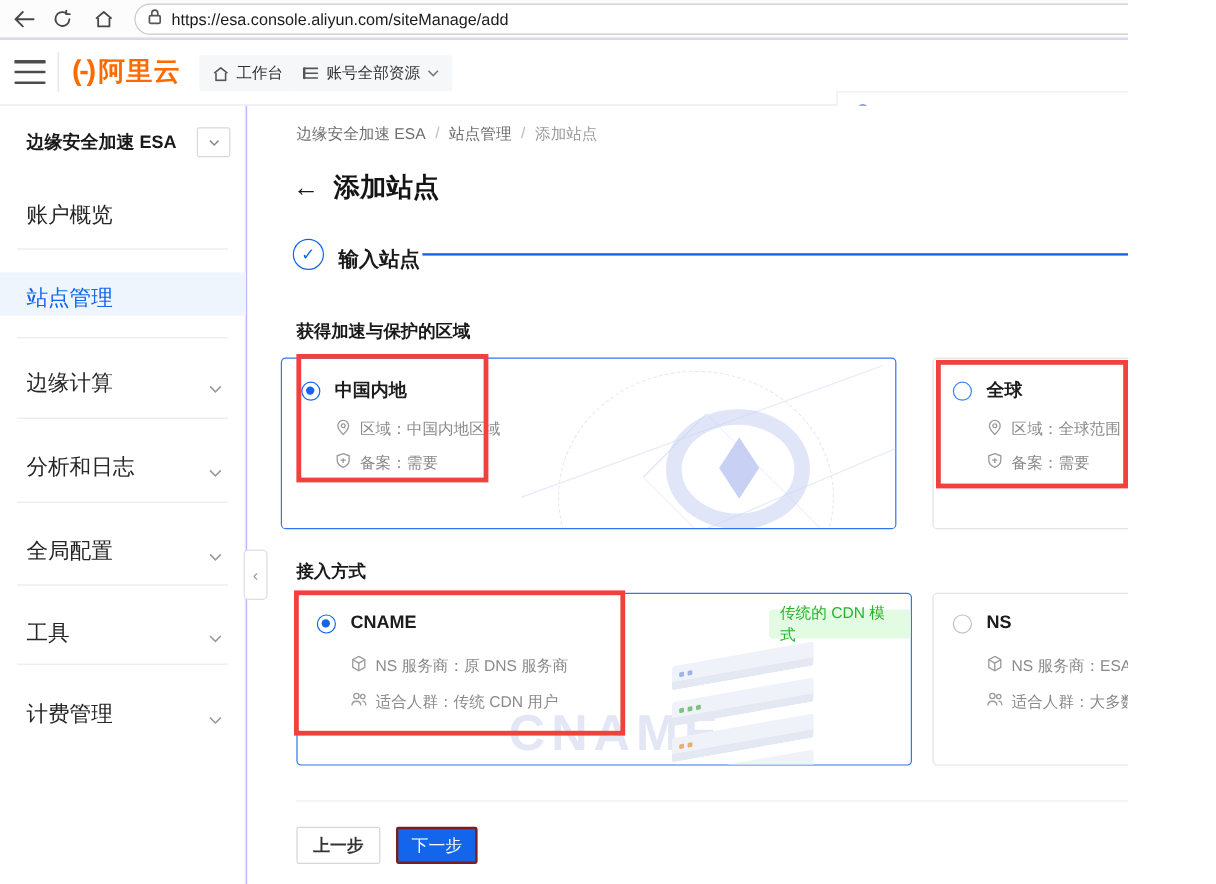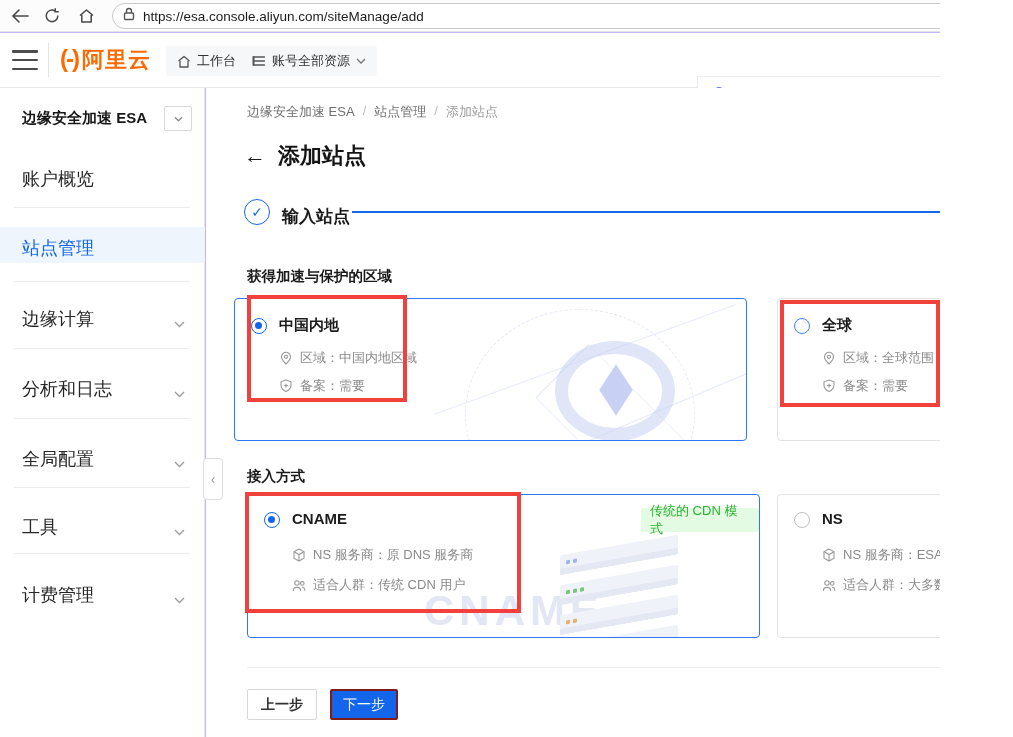--- a/index.html
+++ b/index.html
@@ -65,21 +65,21 @@
   
   .card { position:absolute; border-radius:4px; background:#fff; overflow:hidden; cursor:pointer; }
   .card.selected { border:1px solid #2f77f1; }
   .card.plain { border:1px solid #e3e3e3; }
   .radio { position:absolute; left:16px; width:16px; height:16px; border-radius:50%; background:#fff; }
   .radio.on { border:1.5px solid #1366ec; }
   .radio.on::after { content:""; position:absolute; left:3px; top:3px; width:7px; height:7px; border-radius:50%; background:#1366ec; }
   .radio.off-blue { border:1.5px solid #3e82f7; }
   .radio.off-gray { border:1.5px solid #c0c0c0; }
   .card-title { position:absolute; left:44px; font-size:15px; font-weight:bold; color:#1c1c1c; white-space:nowrap; }
-  .info-line { position:absolute; left:44px; display:flex; align-items:center; gap:7px; font-size:13px; color:#8a8a8a; white-space:nowrap; }
+  .info-line { position:absolute; left:44px; display:flex; gap:7px; font-size:13px; color:#8a8a8a; white-space:nowrap; }
   .info-line svg { flex:none; }
   .badge { position:absolute; left:393px; top:13px; height:24px; padding:0 9px; background:#e4fbe3; color:#27b32c; font-size:13px; display:flex; align-items:center; border-radius:2px; }
 
   
   .compass { position:absolute; left:250px; top:20px; width:260px; height:130px; pointer-events:none; }
   .compass .ring { position:absolute; left:70px; top:22px; width:120px; height:100px; border:13px solid rgba(199,209,242,0.55); border-radius:50%; }
   .compass .diamond { position:absolute; left:116px; top:56px; width:30px; height:30px; background:rgba(186,198,240,0.8); transform:rotate(45deg) skew(12deg,12deg); }
   .compass .sq { position:absolute; left:55px; top:30px; width:150px; height:150px; border:1px solid #dfe5f7; transform:rotate(45deg) scaleY(0.5); }
   .compass .ln1, .compass .ln2 { position:absolute; height:1px; background:#e6eaf9; width:320px; }
   .compass .ln1 { left:-60px; top:40px; transform:rotate(-20deg); }

